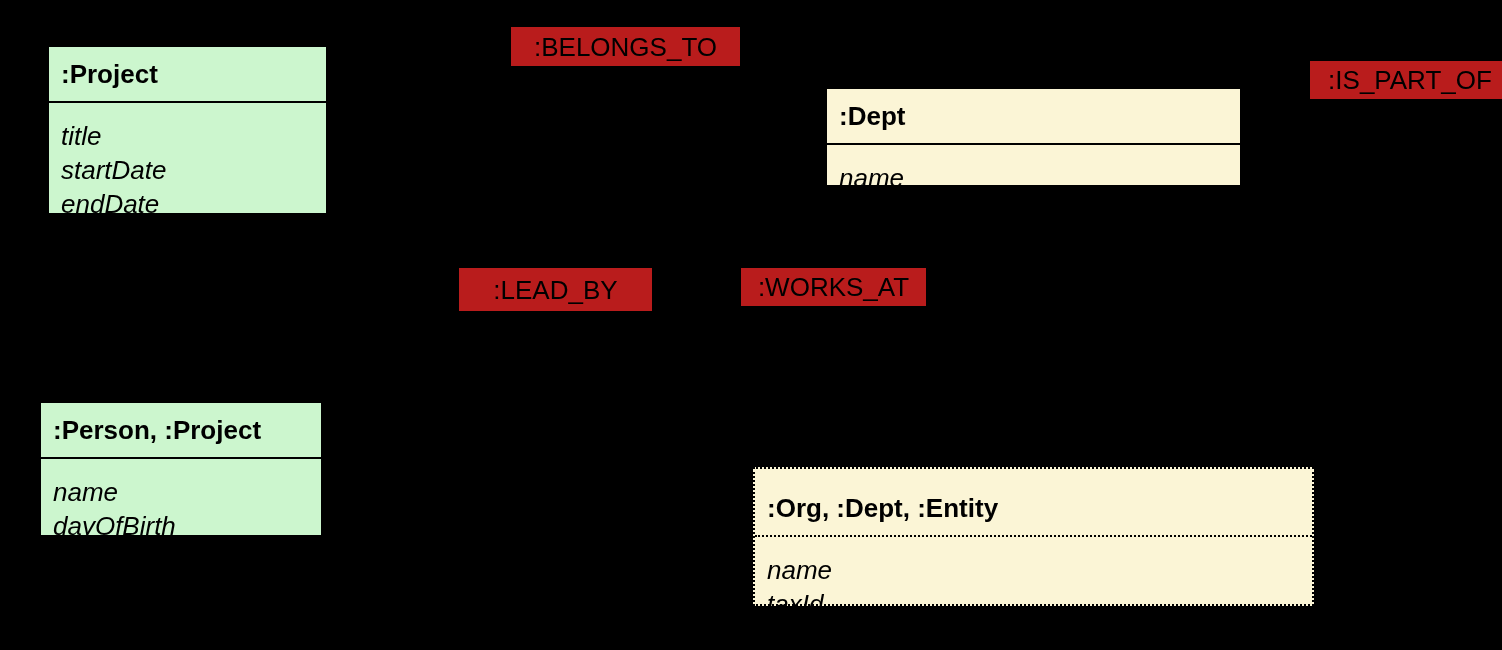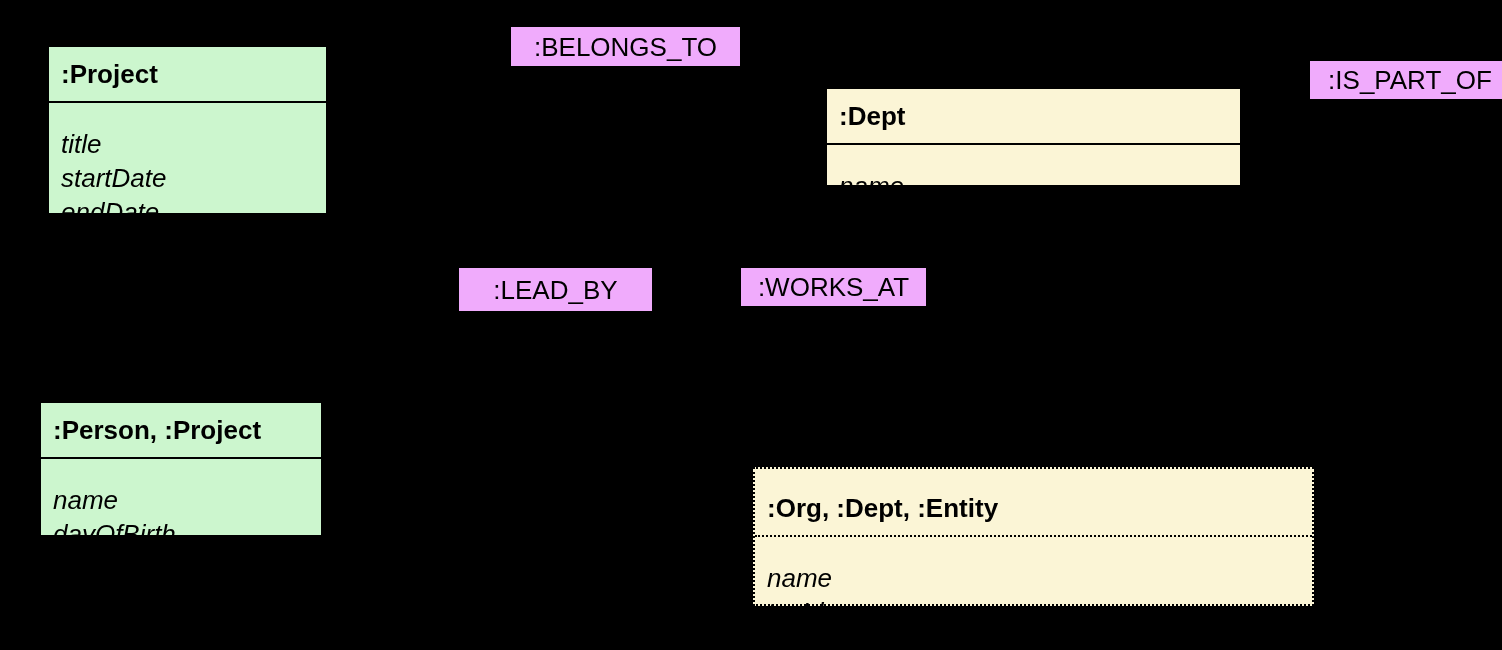--- a/index.html
+++ b/index.html
@@ -31,28 +31,28 @@
     padding: 12px 12px;
     border-bottom: 2px solid #000000;
     white-space: nowrap;
     overflow: hidden;
   }
   .node--dotted .node-header { border-bottom-style: dotted; margin-top: 12px; }
   .node-body {
     font-size: 26px;
     font-style: italic;
     line-height: 34px;
-    padding: 24px 12px;
+    padding: 16px 12px;
     white-space: nowrap;
     overflow: hidden;
   }
   .prop-line { display: block; }
   .rel-label {
     position: absolute;
-    background: #f0abfc;
+    background: #b91c1c;
     color: #000000;
     font-size: 26px;
     line-height: 26px;
     display: flex;
     align-items: center;
     justify-content: center;
     white-space: nowrap;
     box-sizing: border-box;
   }
   

